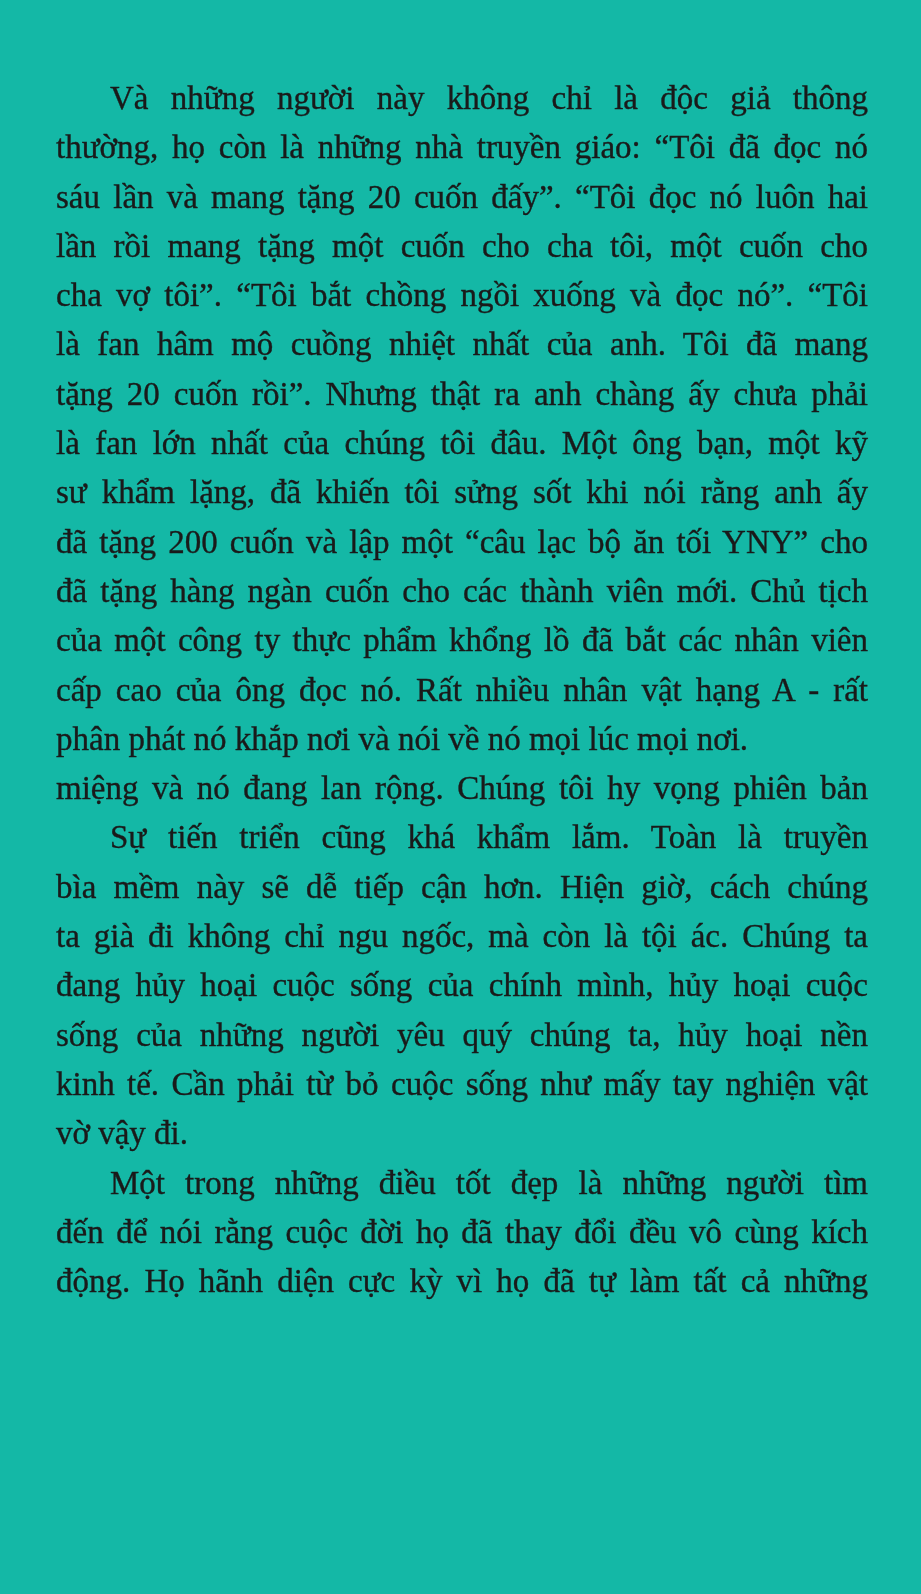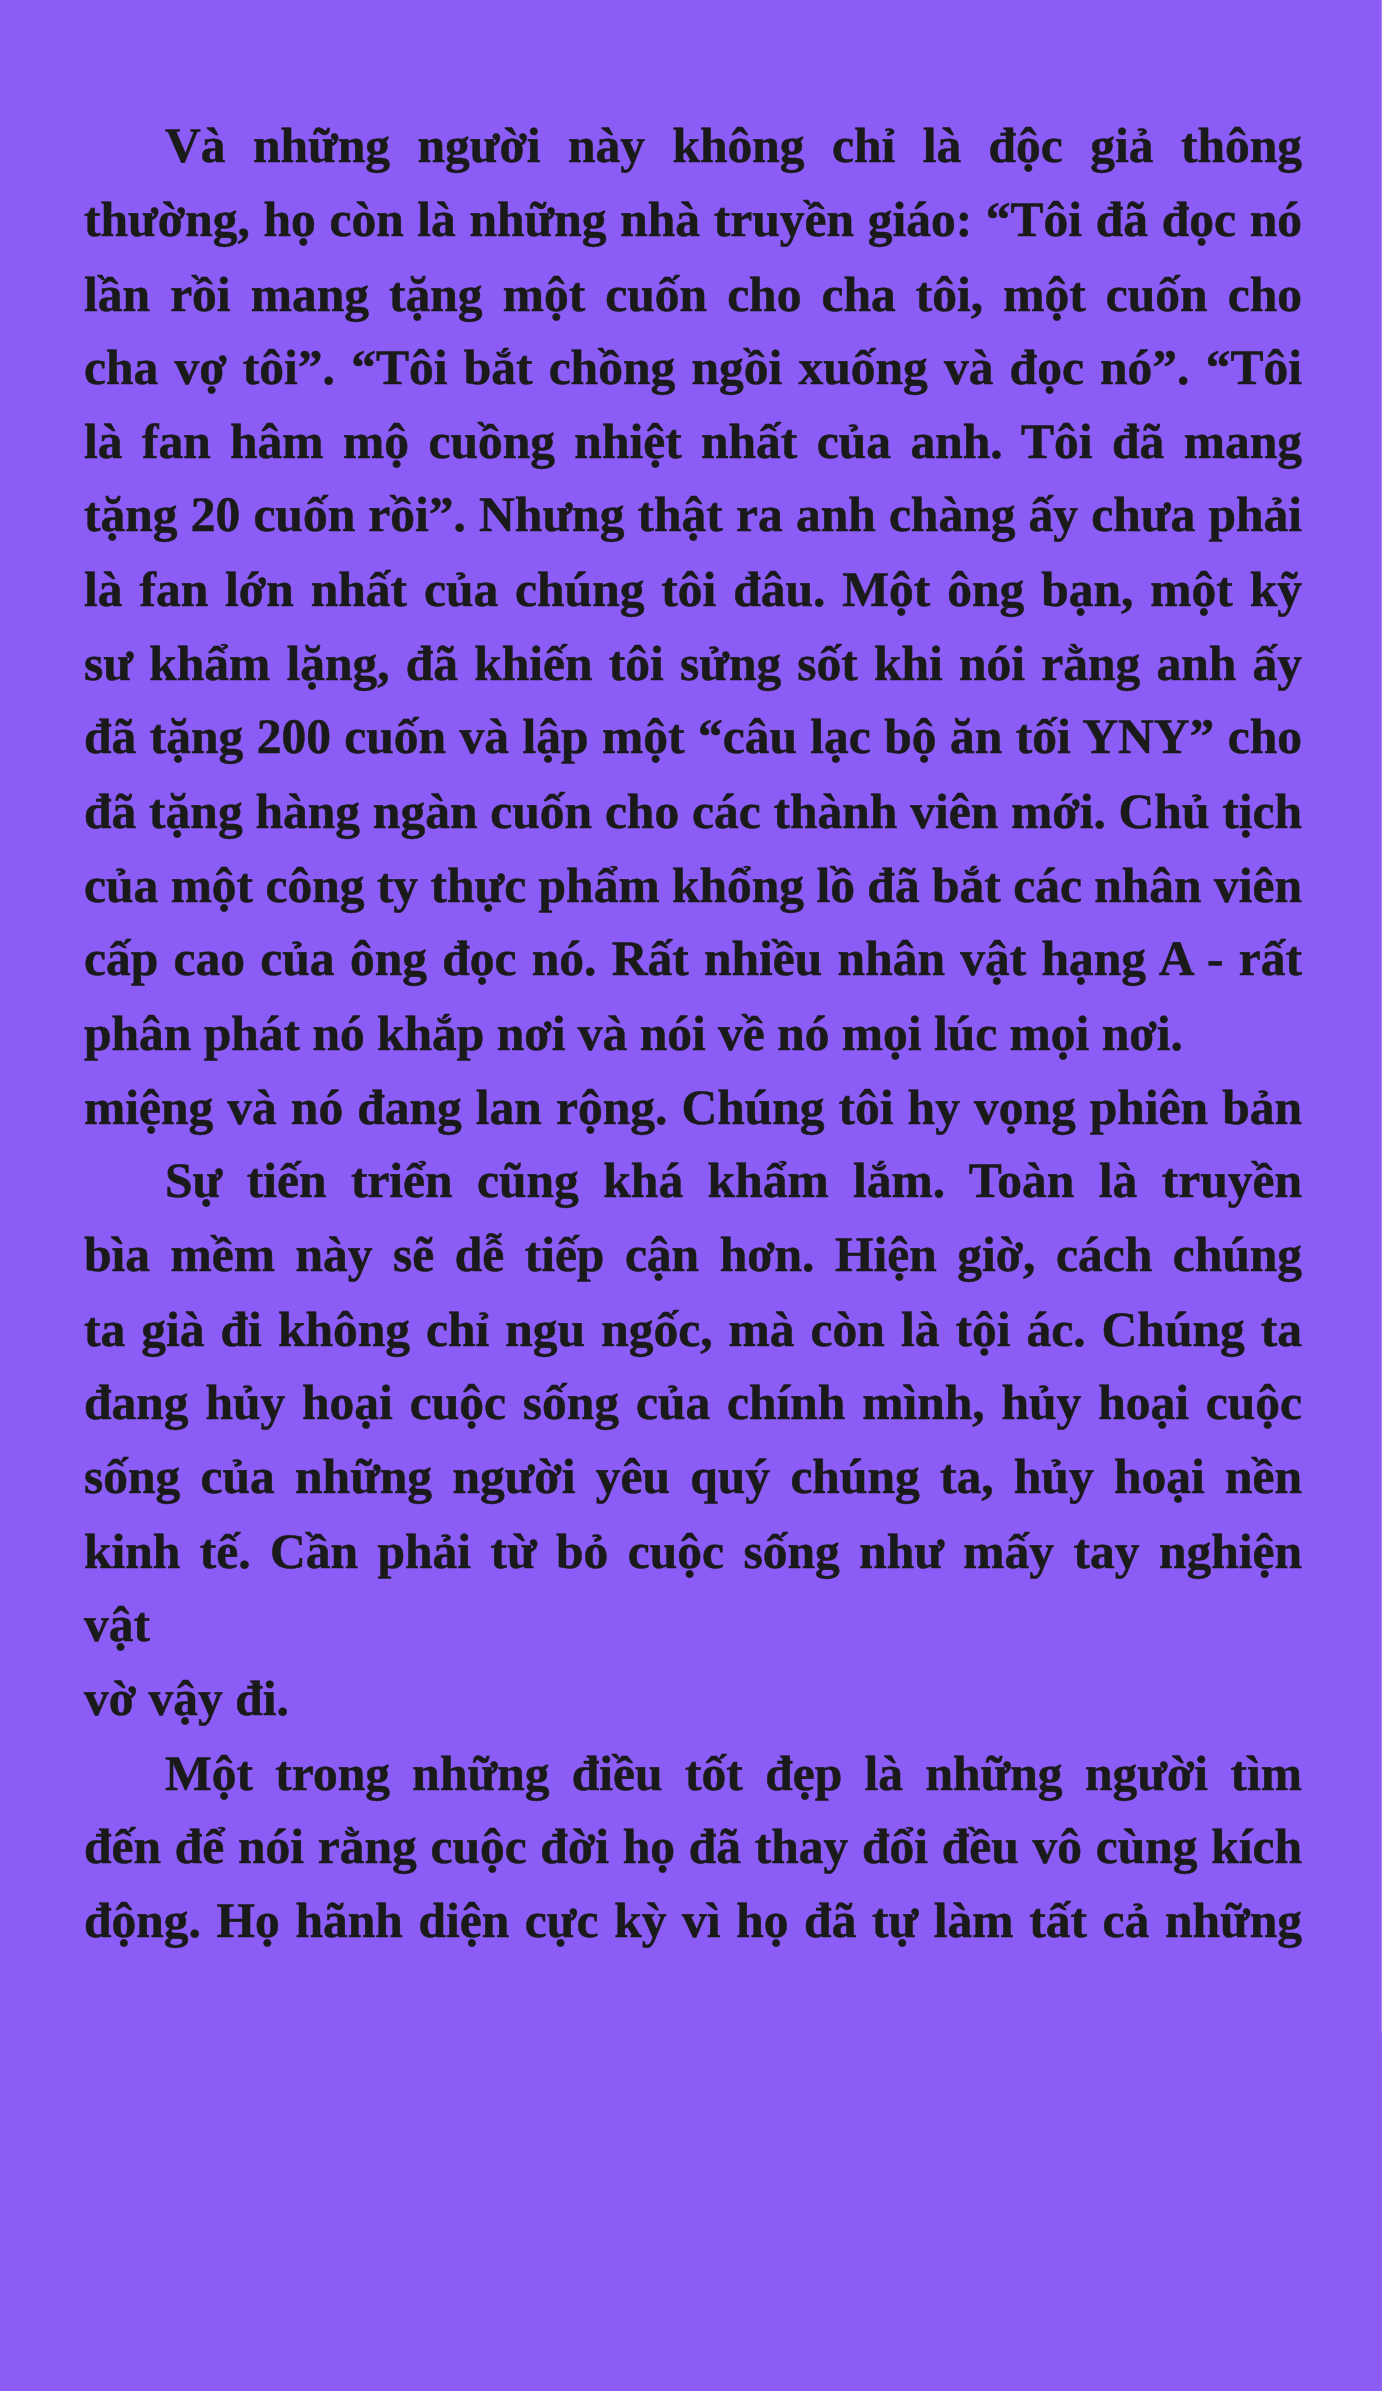--- a/index.html
+++ b/index.html
@@ -7,22 +7,21 @@
     width: 921px;
     height: 1594px;
     position: relative;
     background: #fefefe;
     font-family: "Liberation Serif", serif;
     overflow: hidden;
   }
   .page {
     position: absolute;
     inset: 0;
-    background: #8b5cf6;
-    font-weight: bold;
+    background: #14b8a6;
   }
   .text-block {
     position: absolute;
     left: 56px;
     top: 74px;
     width: 812px;
   }
   .line {
     font-size: 33px;
     line-height: 49.3px;
@@ -43,20 +42,21 @@
 </style>
 </head>
 <body>
 
 <div class="page">
 
   <div class="text-block">
 
   <div class="line indent">Và những người này không chỉ là độc giả thông</div>
       <div class="line">thường, họ còn là những nhà truyền giáo: “Tôi đã đọc nó</div>
+      <div class="line">sáu lần và mang tặng 20 cuốn đấy”. “Tôi đọc nó luôn hai</div>
       <div class="line">lần rồi mang tặng một cuốn cho cha tôi, một cuốn cho</div>
       <div class="line">cha vợ tôi”. “Tôi bắt chồng ngồi xuống và đọc nó”. “Tôi</div>
       <div class="line">là fan hâm mộ cuồng nhiệt nhất của anh. Tôi đã mang</div>
       <div class="line">tặng 20 cuốn rồi”. Nhưng thật ra anh chàng ấy chưa phải</div>
       <div class="line">là fan lớn nhất của chúng tôi đâu. Một ông bạn, một kỹ</div>
       <div class="line">sư khẩm lặng, đã khiến tôi sửng sốt khi nói rằng anh ấy</div>
       <div class="line">đã tặng 200 cuốn và lập một “câu lạc bộ ăn tối YNY” cho</div>
       <div class="line">đã tặng hàng ngàn cuốn cho các thành viên mới. Chủ tịch</div>
       <div class="line">của một công ty thực phẩm khổng lồ đã bắt các nhân viên</div>
       <div class="line">cấp cao của ông đọc nó. Rất nhiều nhân vật hạng A - rất</div>

